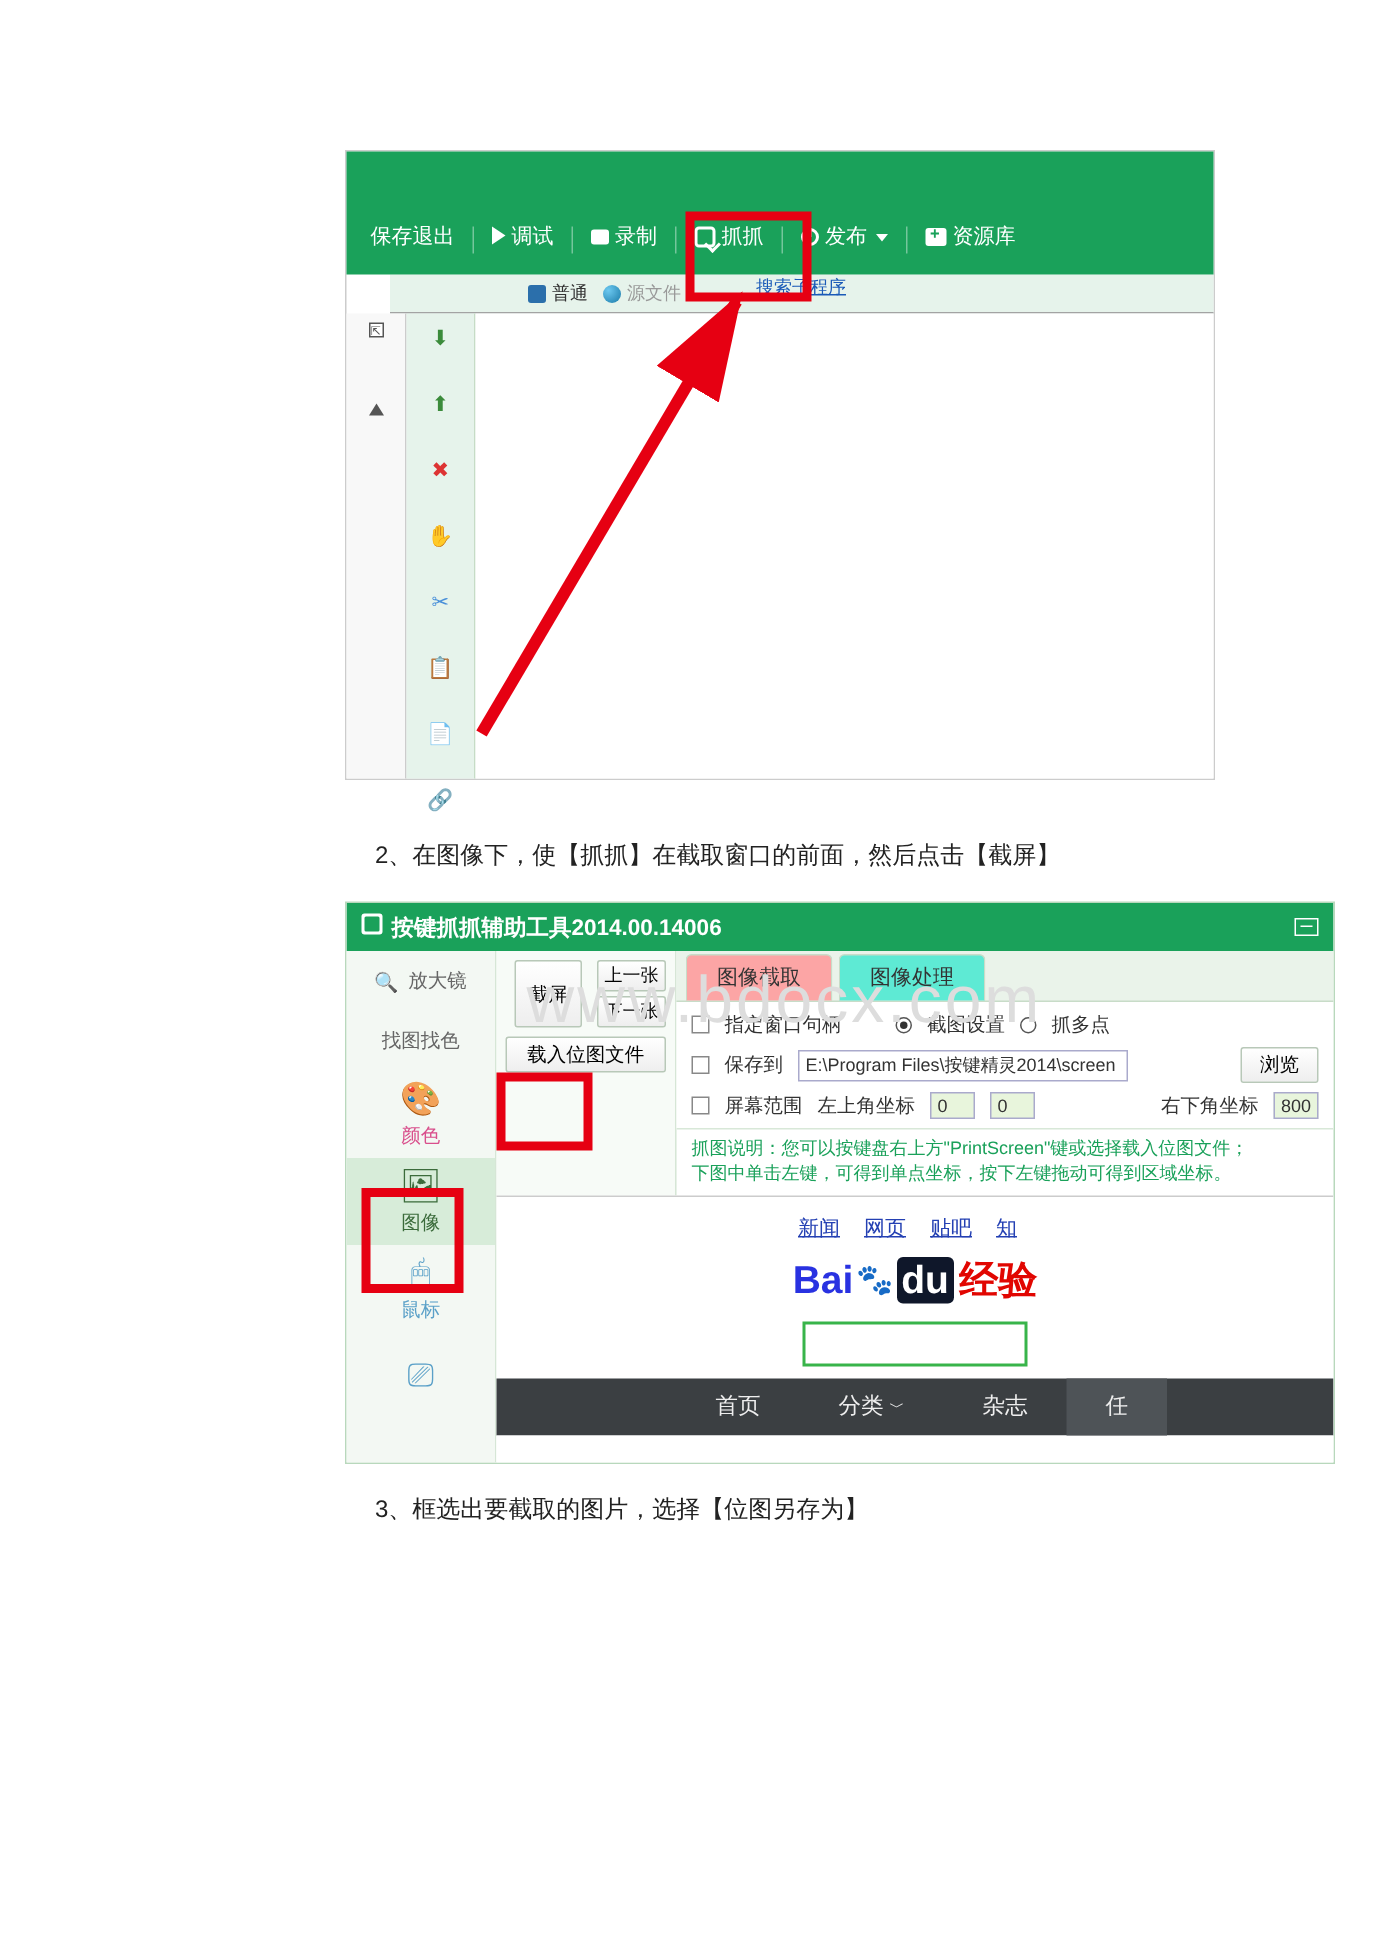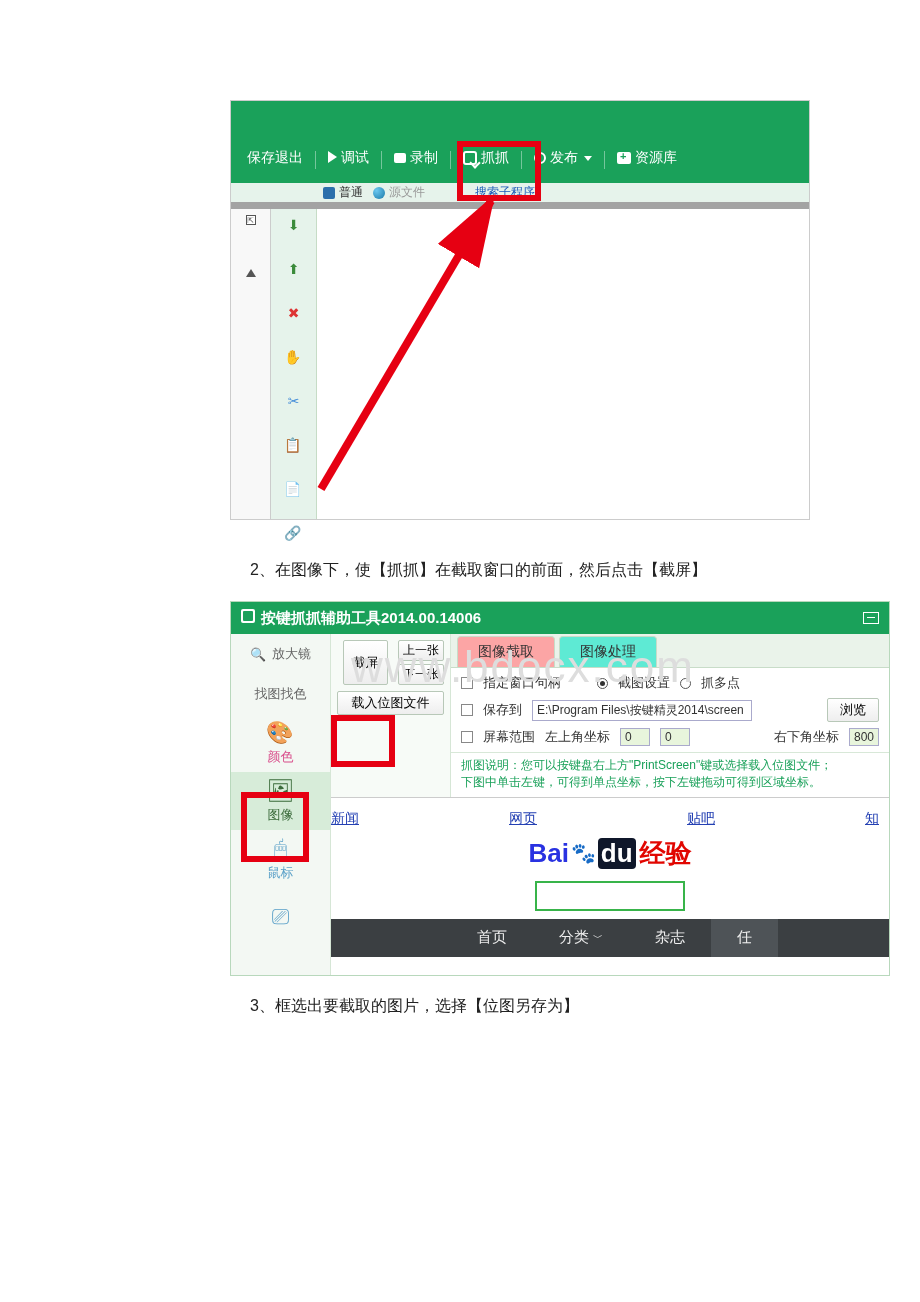--- a/index.html
+++ b/index.html
@@ -4,21 +4,21 @@
 <style>
   * { box-sizing: border-box; margin: 0; padding: 0; }
   body { font-family: "Microsoft YaHei", Arial, sans-serif; background: #fff; font-size: 14px; color: #333; }
   .page { width: 740px; margin: 0 auto; padding: 100px 0 200px 0; }
 
   
   .shot1 { width: 580px; margin: 0 0 40px 140px; border: 1px solid #ccc; position: relative; }
   .shot1 .greenbar { background: #1aa15a; height: 82px; display: flex; align-items: flex-end; padding: 0 0 14px 10px; color: #fff; gap: 4px; position: relative; }
   .shot1 .greenbar .tbitem { display: flex; align-items: center; gap: 4px; padding: 2px 6px; font-size: 14px; white-space: nowrap; }
   .shot1 .greenbar .sep { width: 1px; height: 18px; background: rgba(255,255,255,0.4); margin: 0 2px; }
-  .shot1 .subbar { height: 26px; background: #e6f3eb; border-bottom: 7px solid #a3a3a3; display: flex; align-items: center; padding-left: 92px; gap: 10px; }
+  .shot1 .subbar { height: 26px; background: #e6f3eb; border-bottom: 1px solid #a3a3a3; display: flex; padding-left: 92px; gap: 10px; margin-left: 29px; }
   .shot1 .subbar .pill { display: flex; align-items: center; gap: 4px; font-size: 12px; color: #333; }
   .shot1 .subbar .pill .sq { width: 12px; height: 12px; background: #2b6fab; border-radius: 2px; }
   .shot1 .subbar .pill .orb { width: 12px; height: 12px; border-radius: 50%; background: radial-gradient(circle at 30% 30%, #6cc8f0, #1a7aa8); }
   .shot1 .subbar .pill.disabled { color: #999; }
   .shot1 .searchtext { font-size: 12px; color: #1a5ab8; text-decoration: underline; margin-left: 40px; }
   .shot1 .body { display: flex; height: 310px; }
   .shot1 .gutterL { width: 40px; border-right: 1px solid #ccc; display:flex; flex-direction:column; align-items:center; gap:4px; padding-top:6px; background:#f8f8f8;}
   .shot1 .gutterL .pin { width:10px; height:10px; border:1px solid #555; background:#fff; font-size:8px; display:flex; align-items:center; justify-content:center; color:#555;}
   .shot1 .gutterL .arrowup { width:0;height:0;border-left:5px solid transparent;border-right:5px solid transparent;border-bottom:8px solid #555; margin-top:40px;}
   .shot1 .iconcol { width: 46px; background: #e6f3eb; border-right: 1px solid #c6dcc6; display: flex; flex-direction: column; align-items: center; padding-top: 8px; gap: 14px; }
@@ -53,21 +53,21 @@
   .shot2 .opts { padding: 6px 10px; background:#fff; border-bottom:1px solid #d8e8d8; display:flex; flex-direction:column; gap:6px; font-size:13px; color:#333;}
   .shot2 .optrow { display:flex; align-items:center; gap:10px; flex-wrap:wrap;}
   .shot2 .chk { width:12px;height:12px;border:1px solid #888; display:inline-block;}
   .shot2 .radio { width:11px;height:11px;border:1px solid #555; border-radius:50%; display:inline-flex; align-items:center; justify-content:center;}
   .shot2 .radio.on::after{content:"";width:5px;height:5px;background:#333;border-radius:50%;}
   .shot2 .inp { border:1px solid #aac; background:#e8f5dc; padding:1px 4px; font-size:12px; min-width:30px; display:inline-block;}
   .shot2 .pathinp { border:1px solid #aac; background:#fff; padding:1px 4px; font-size:12px; width: 220px; display:inline-block;}
   .shot2 .btn2 { border:1px solid #b8c8b8; background:linear-gradient(#fff,#eee); padding:2px 12px; font-size:13px; border-radius:2px;}
   .shot2 .help { font-size:12px; color:#1aa15a; line-height:1.4; padding:4px 10px 6px; }
   .shot2 .captured { border-top:1px solid #ccc; background:#fff;}
-  .shot2 .baidutabs { height:30px; display:flex; align-items:flex-end; justify-content:space-between; gap:16px; padding-right:10px; font-size:14px;}
+  .shot2 .baidutabs { height:30px; display:flex; align-items:flex-end; justify-content:center; gap:16px; padding-right:10px; font-size:14px;}
   .shot2 .baidutabs a { color:#2440b3; text-decoration:underline;}
   .shot2 .baidurow { display:flex; align-items:center; justify-content:center; gap:10px; padding:8px 0;flex-direction:column;}
   .shot2 .baidulogo { font-weight:bold; font-size:26px; display:flex; align-items:center;}
   .shot2 .baidulogo .b1{color:#e10601;} .shot2 .baidulogo .b2{color:#2932e1;}
   .shot2 .baidulogo .paw{color:#2932e1;font-size:20px;margin:0 2px;}
   .shot2 .searchbox { border:2px solid #38b44a; height:30px; width:150px; background:#fff;}
   .shot2 .nav2 { height:38px; background:#3b3f42; display:flex; align-items:center; color:#eee; gap:0;}
   .shot2 .nav2 .nitem { padding:0 26px; font-size:15px; height:38px; display:flex; align-items:center; gap:4px;}
   .shot2 .nav2 .nitem.first{margin-left:120px;}
   .shot2 .nav2 .nitem.sel{background:#4e5357;}

